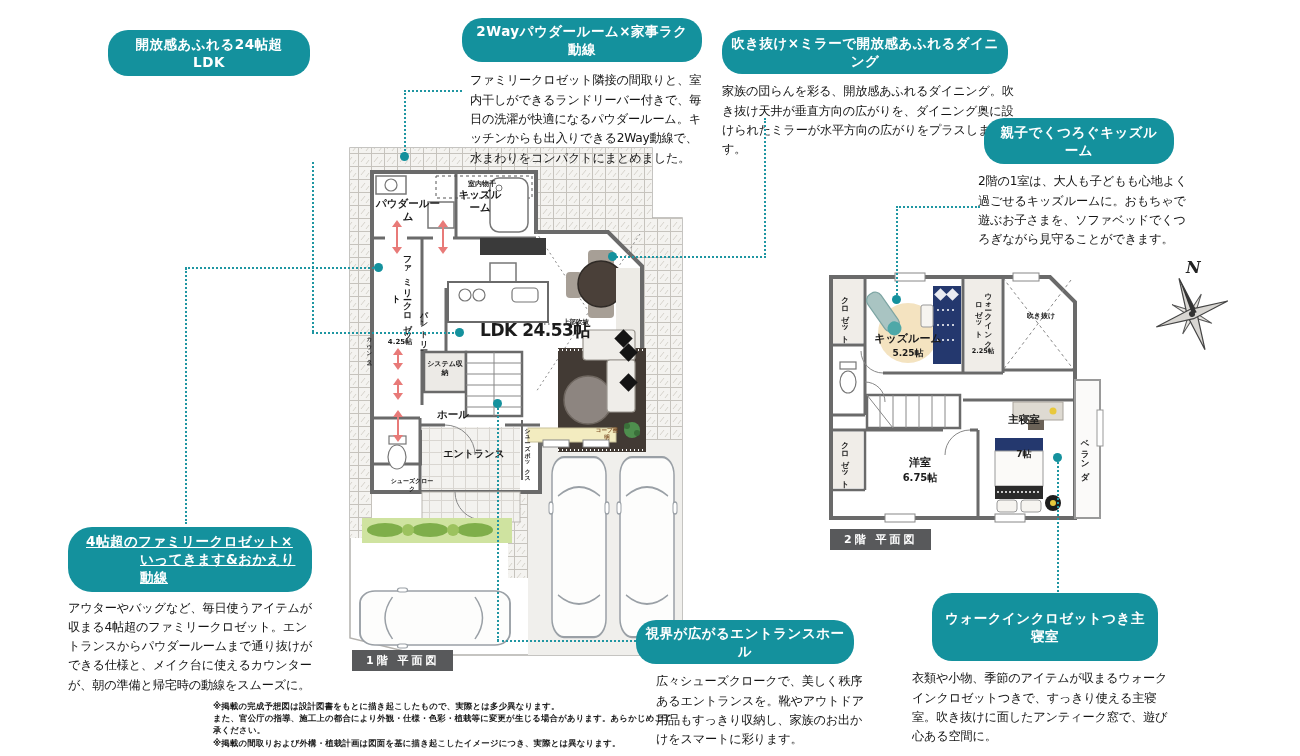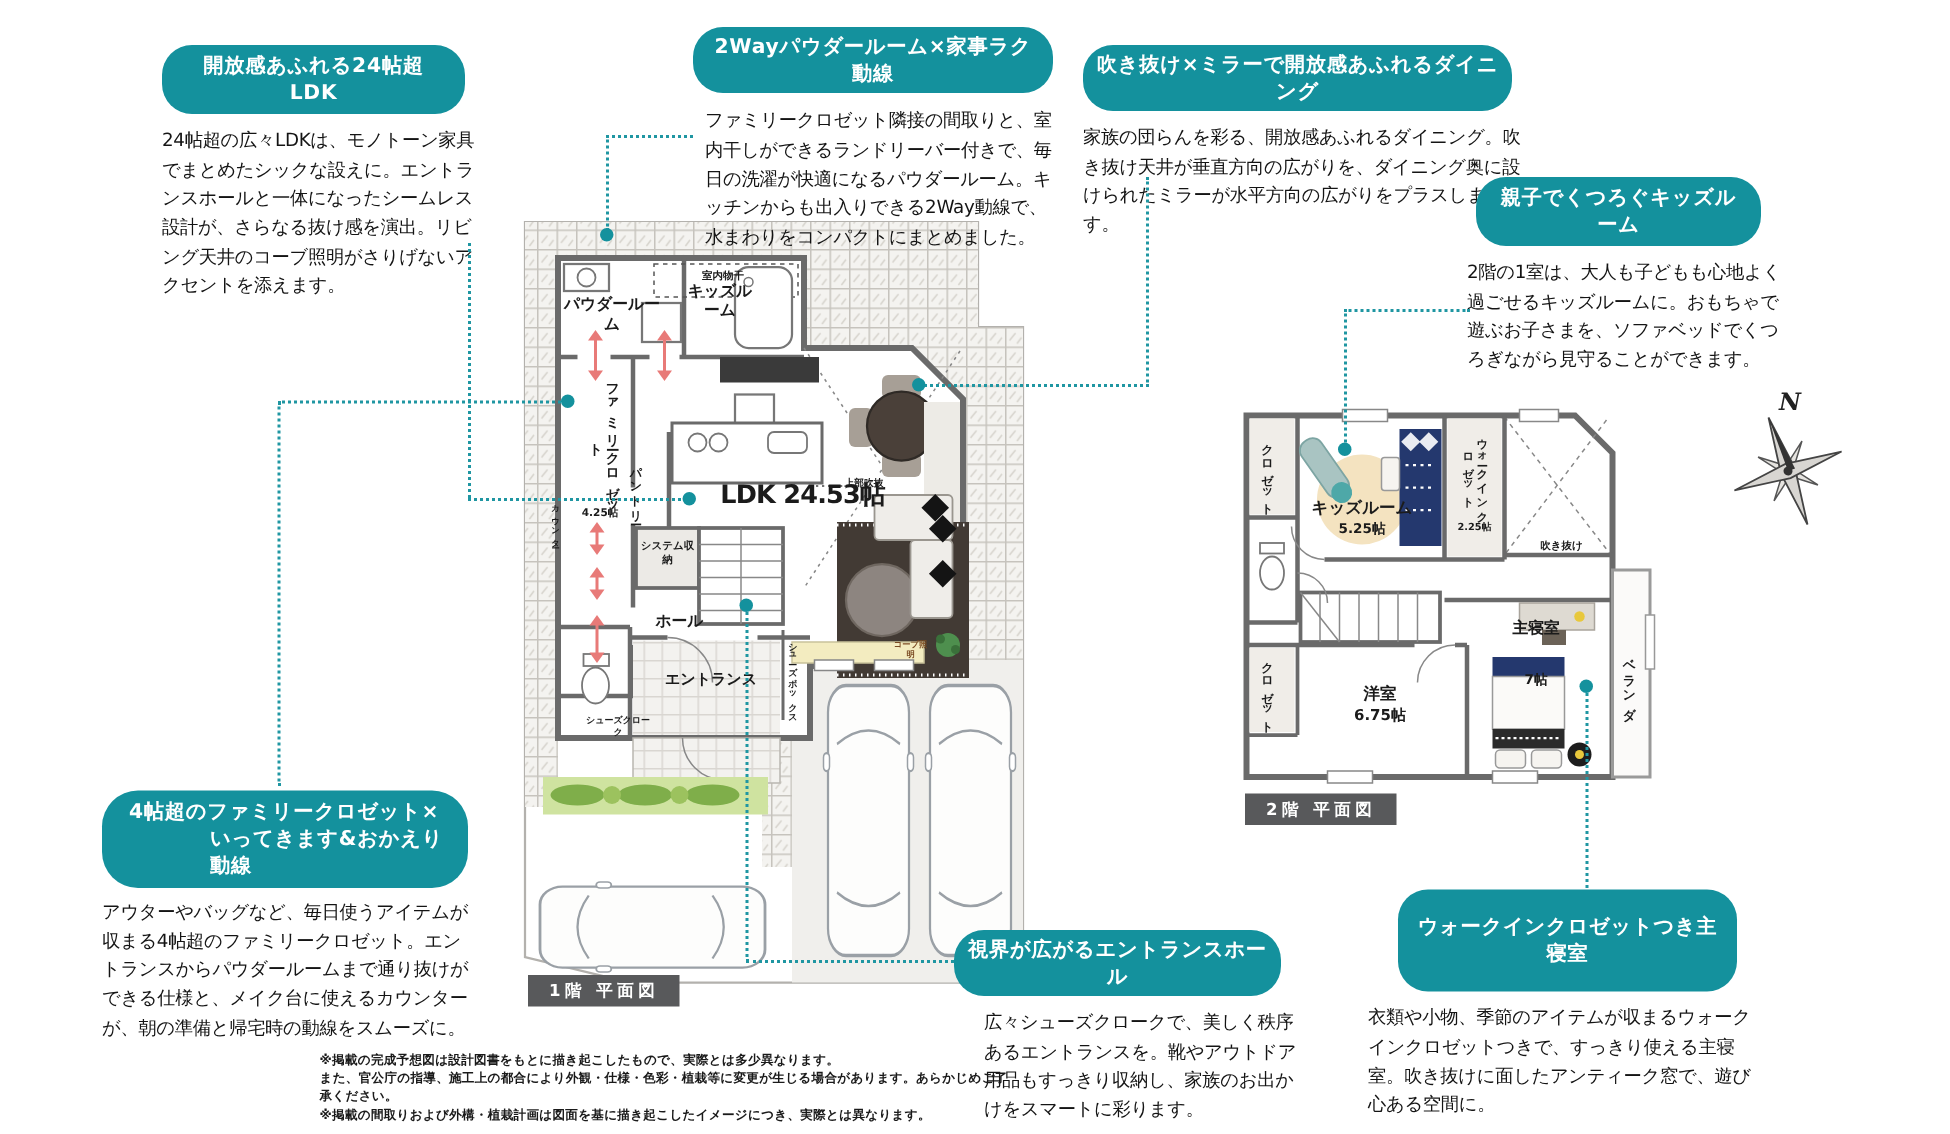--- a/index.html
+++ b/index.html
@@ -215,57 +215,56 @@
   <div class="abs plab vt" style="left:524px;top:424px;font-size:6px;height:56px;">シューズボックス</div>
   <div class="abs plab" style="left:388px;top:477px;width:48px;font-size:6px;">シューズクローク</div>
   <div class="abs plab" style="left:595px;top:427px;width:24px;font-size:5.5px;color:#7a4a22;">コーブ照明</div>
   <div class="abs cap" style="left:352px;top:650px;">1階 平面図</div>
 
   <div class="abs plab vt" style="left:839px;top:285px;font-size:8px;height:60px;">クロゼット</div>
   <div class="abs plab" style="left:866px;top:332px;width:84px;font-size:11px;">キッズルーム</div>
   <div class="abs plab" style="left:880px;top:348px;width:56px;font-size:9px;">5.25帖</div>
   <div class="abs plab vt" style="left:974px;top:285px;font-size:7.5px;height:62px;">ウォークインクロゼット</div>
   <div class="abs plab" style="left:966px;top:347px;width:34px;font-size:6.5px;">2.25帖</div>
-  <div class="abs plab" style="left:1014px;top:312px;width:54px;font-size:7px;margin-top:48px;">吹き抜け</div>
+  <div class="abs plab" style="left:1014px;top:312px;width:54px;font-size:7px;">吹き抜け</div>
   <div class="abs plab" style="left:996px;top:413px;width:56px;font-size:10.5px;">主寝室</div>
   <div class="abs plab" style="left:1004px;top:449px;width:40px;font-size:9px;">7帖</div>
   <div class="abs plab vt" style="left:1080px;top:422px;font-size:8.5px;height:64px;">ベランダ</div>
   <div class="abs plab" style="left:878px;top:456px;width:84px;font-size:11px;">洋室</div>
   <div class="abs plab" style="left:878px;top:472px;width:84px;font-size:10px;">6.75帖</div>
   <div class="abs plab vt" style="left:839px;top:432px;font-size:8px;height:56px;">クロゼット</div>
   <div class="abs cap" style="left:830px;top:529px;">2階 平面図</div>
 
   <div class="abs rarw" style="left:396px;top:222px;height:30px;"></div>
   <div class="abs rarw" style="left:442px;top:222px;height:30px;"></div>
   <div class="abs rarw" style="left:397px;top:350px;height:18px;"></div>
   <div class="abs rarw" style="left:397px;top:380px;height:18px;"></div>
   <div class="abs rarw" style="left:397px;top:412px;height:28px;"></div>
 
   <div class="abs" style="left:108px;top:30px;width:212px;">
     <div class="pill" style="width:202px;">開放感あふれる24帖超LDK</div>
-    <div class="cbody" style="margin-top:8px;width:212px;">24帖超の広々LDKは、モノトーン家具でまとめたシックな設えに。エントランスホールと一体になったシームレス設計が、さらなる抜け感を演出。リビング天井のコーブ照明がさりげないアクセントを添えます。</div>
   </div>
 
   <div class="abs" style="left:462px;top:18px;width:244px;">
     <div class="pill" style="width:240px;padding:4px 8px;">2Wayパウダールーム×家事ラク動線</div>
     <div class="cbody" style="margin-top:9px;margin-left:8px;width:238px;">ファミリークロゼット隣接の間取りと、室内干しができるランドリーバー付きで、毎日の洗濯が快適になるパウダールーム。キッチンからも出入りできる2Way動線で、水まわりをコンパクトにまとめました。</div>
   </div>
 
   <div class="abs" style="left:722px;top:30px;width:292px;">
     <div class="pill" style="width:286px;padding:4px 6px;">吹き抜け×ミラーで開放感あふれるダイニング</div>
     <div class="cbody" style="margin-top:8px;width:292px;">家族の団らんを彩る、開放感あふれるダイニング。吹き抜け天井が垂直方向の広がりを、ダイニング奥に設けられたミラーが水平方向の広がりをプラスします。</div>
   </div>
 
   <div class="abs" style="left:978px;top:118px;width:214px;">
     <div class="pill" style="width:190px;margin-left:6px;">親子でくつろぐキッズルーム</div>
     <div class="cbody" style="margin-top:8px;width:212px;">2階の1室は、大人も子どもも心地よく過ごせるキッズルームに。おもちゃで遊ぶお子さまを、ソファベッドでくつろぎながら見守ることができます。</div>
   </div>
 
   <div class="abs" style="left:68px;top:527px;width:250px;">
-    <div class="pill" style="width:244px;border-radius:24px;padding:5px 10px;text-align:left;">
+    <div class="pill" style="width:244px;border-radius:24px;padding:5px 10px;text-align:left;text-decoration:underline;">
       <div style="padding-left:8px;">4帖超のファミリークロゼット×</div>
       <div style="padding-left:62px;">いってきます&amp;おかえり動線</div>
     </div>
     <div class="cbody" style="margin-top:7px;width:250px;">アウターやバッグなど、毎日使うアイテムが収まる4帖超のファミリークロゼット。エントランスからパウダールームまで通り抜けができる仕様と、メイク台に使えるカウンターが、朝の準備と帰宅時の動線をスムーズに。</div>
   </div>
 
   <div class="abs" style="left:636px;top:620px;width:222px;">
     <div class="pill" style="width:218px;padding:4px 8px;">視界が広がるエントランスホール</div>
     <div class="cbody" style="margin-top:8px;margin-left:20px;width:216px;">広々シューズクロークで、美しく秩序あるエントランスを。靴やアウトドア用品もすっきり収納し、家族のお出かけをスマートに彩ります。</div>
   </div>

